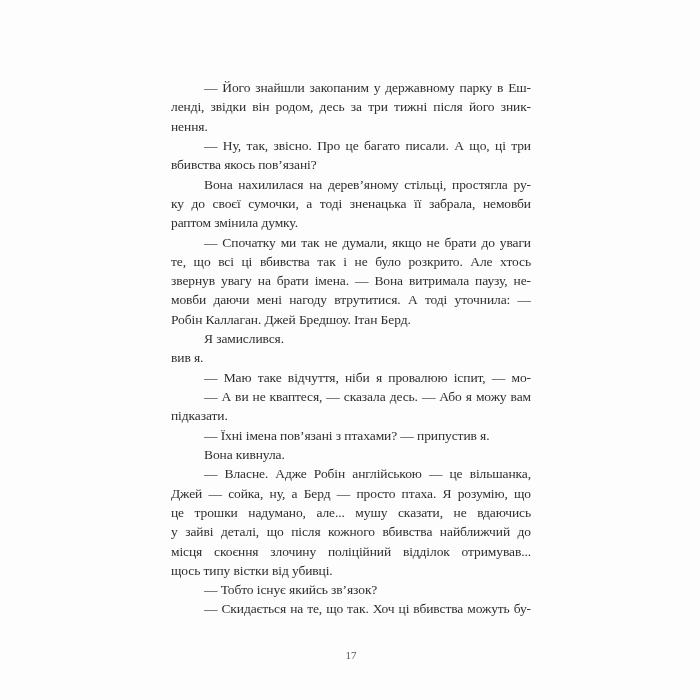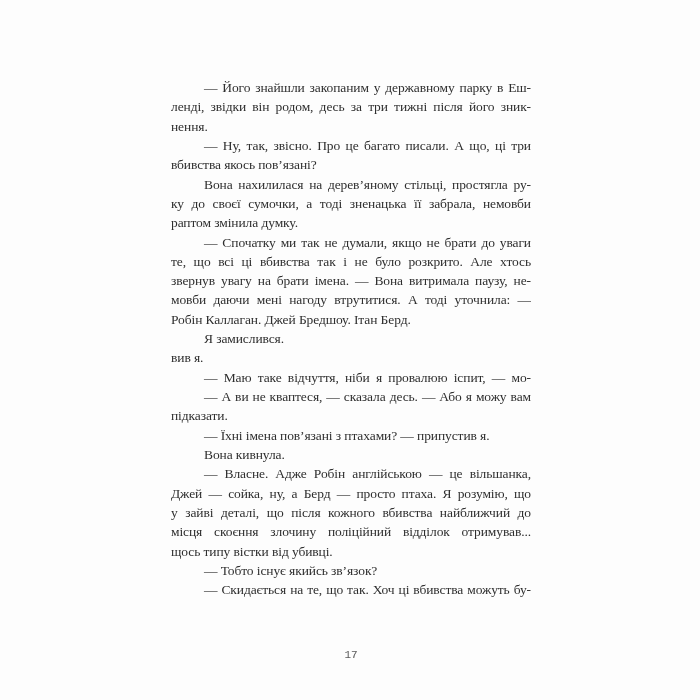--- a/index.html
+++ b/index.html
@@ -40,21 +40,21 @@
   }
   .line.first {
     text-indent: 33px;
   }
   .folio {
     position: absolute;
     left: 171px;
     top: 649px;
     width: 360px;
     text-align: center;
-    font-family: Liberation Mono, monospace;
+    font-family: Liberation Serif, serif;
     font-size: 11px;
     color: #5a5a5a;
   }
 </style>
 </head>
 <body>
 
 <div class="page">
   <main class="text-block" id="text-block">
       <div class="line first">— Його знайшли закопаним у державному парку в Еш-</div>
@@ -72,20 +72,21 @@
       <div class="line end">Робін Каллаган. Джей Бредшоу. Ітан Берд.</div>
       <div class="line first end">Я замислився.</div>
       <div class="line end">вив я.</div>
       <div class="line first">— Маю таке відчуття, ніби я провалюю іспит, — мо-</div>
       <div class="line first">— А ви не кваптеся, — сказала десь. — Або я можу вам</div>
       <div class="line end">підказати.</div>
       <div class="line first end">— Їхні імена пов’язані з птахами? — припустив я.</div>
       <div class="line first end">Вона кивнула.</div>
       <div class="line first">— Власне. Адже Робін англійською — це вільшанка,</div>
       <div class="line">Джей — сойка, ну, а Берд — просто птаха. Я розумію, що</div>
+      <div class="line">це трошки надумано, але... мушу сказати, не вдаючись</div>
       <div class="line">у зайві деталі, що після кожного вбивства найближчий до</div>
       <div class="line">місця скоєння злочину поліційний відділок отримував...</div>
       <div class="line end">щось типу вістки від убивці.</div>
       <div class="line first end">— Тобто існує якийсь зв’язок?</div>
       <div class="line first">— Скидається на те, що так. Хоч ці вбивства можуть бу-</div>
     </main>
   <div class="folio">17</div>
 </div>
 
 </body></html>

